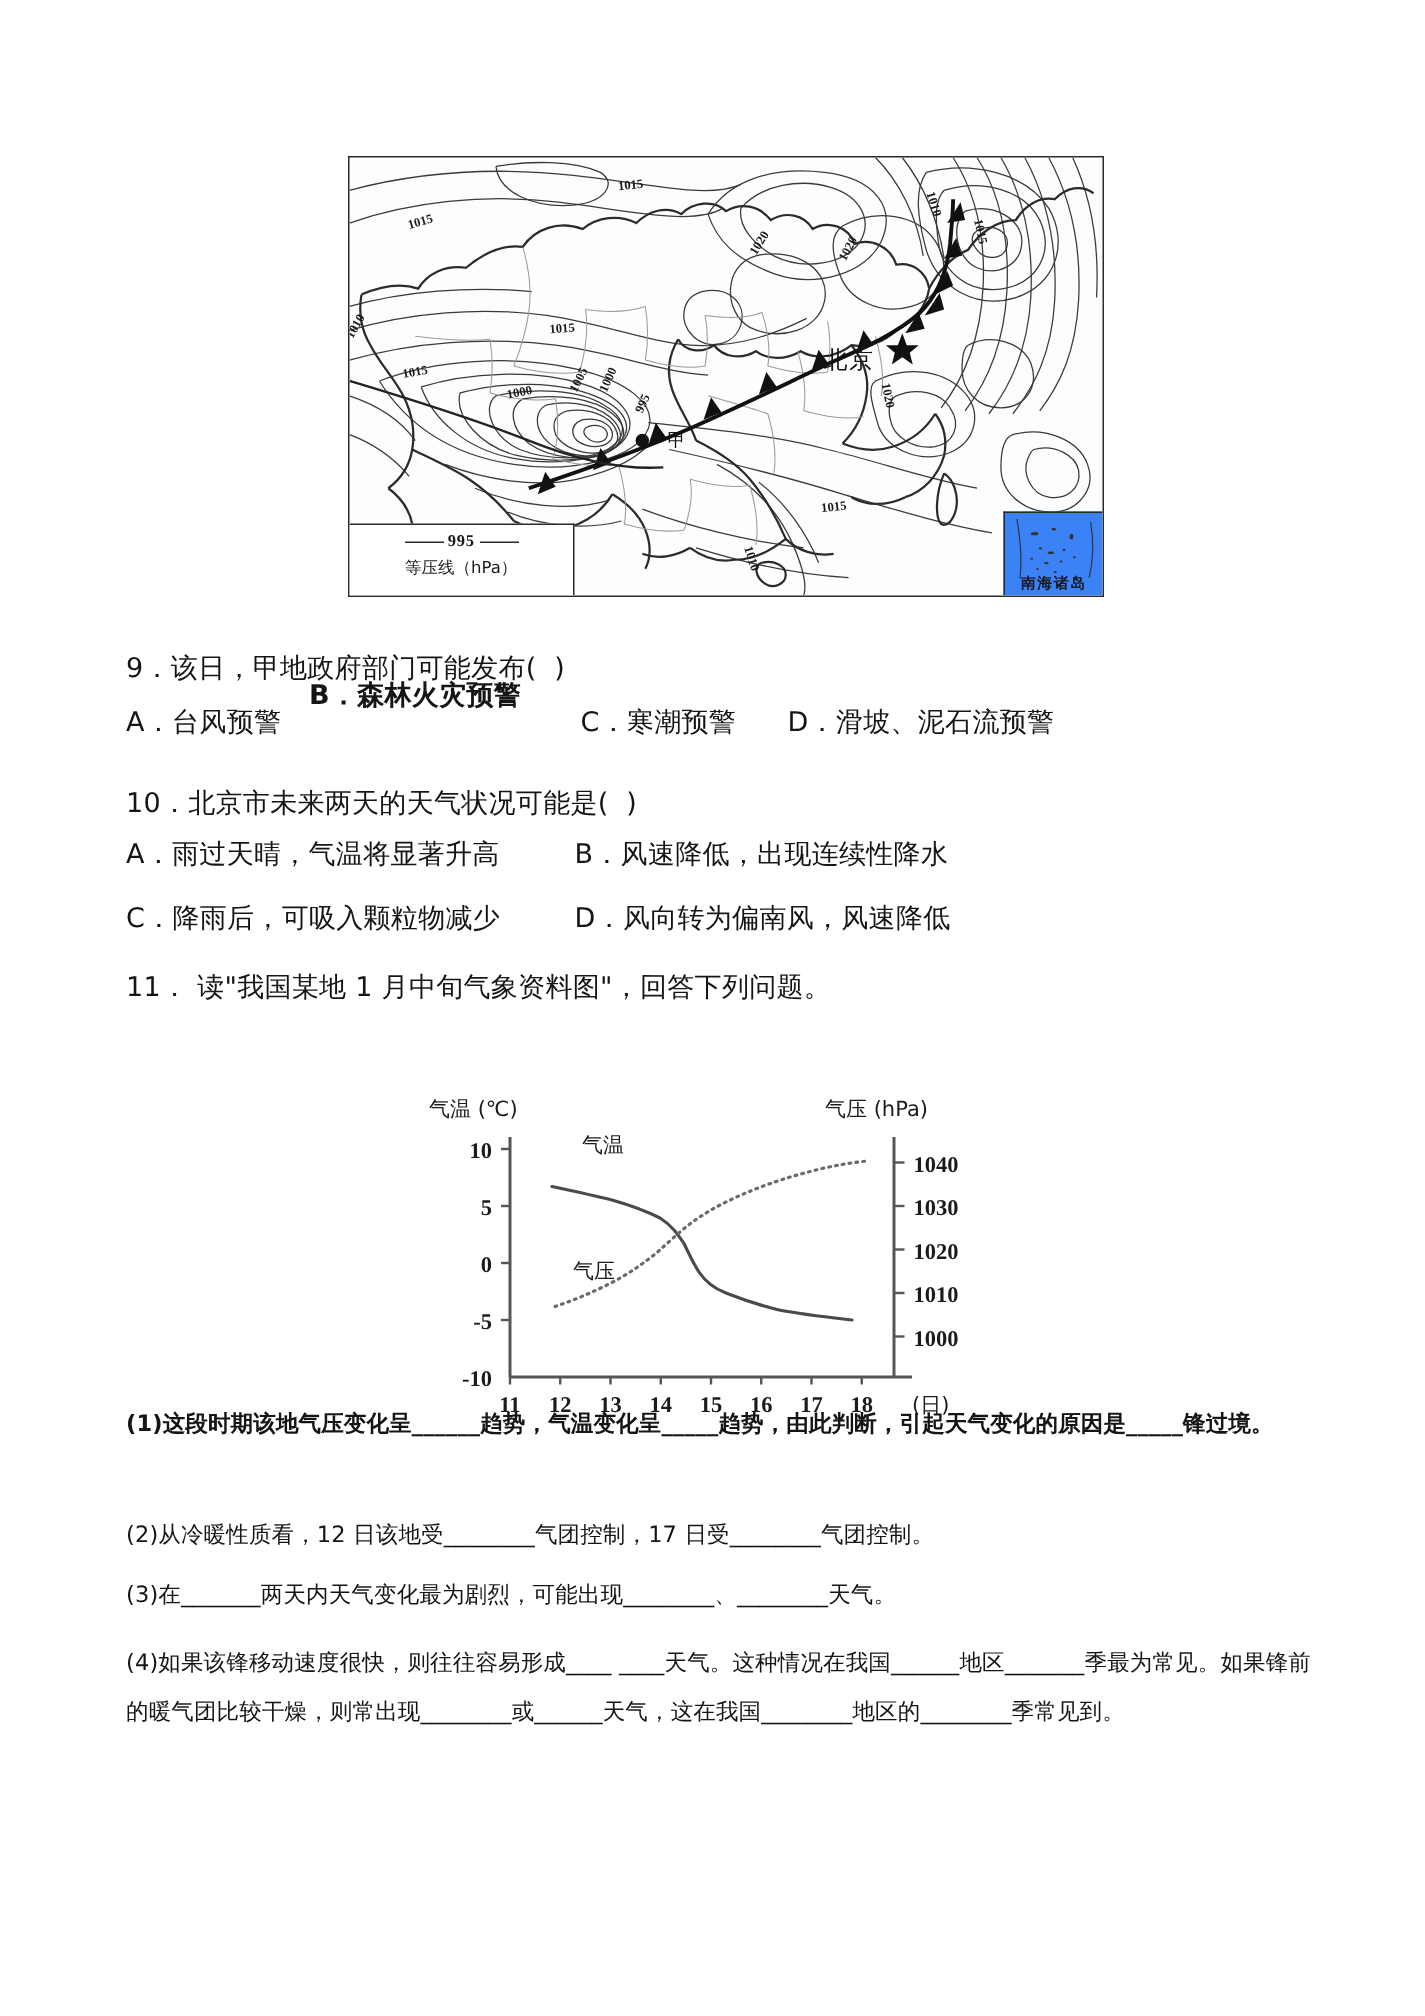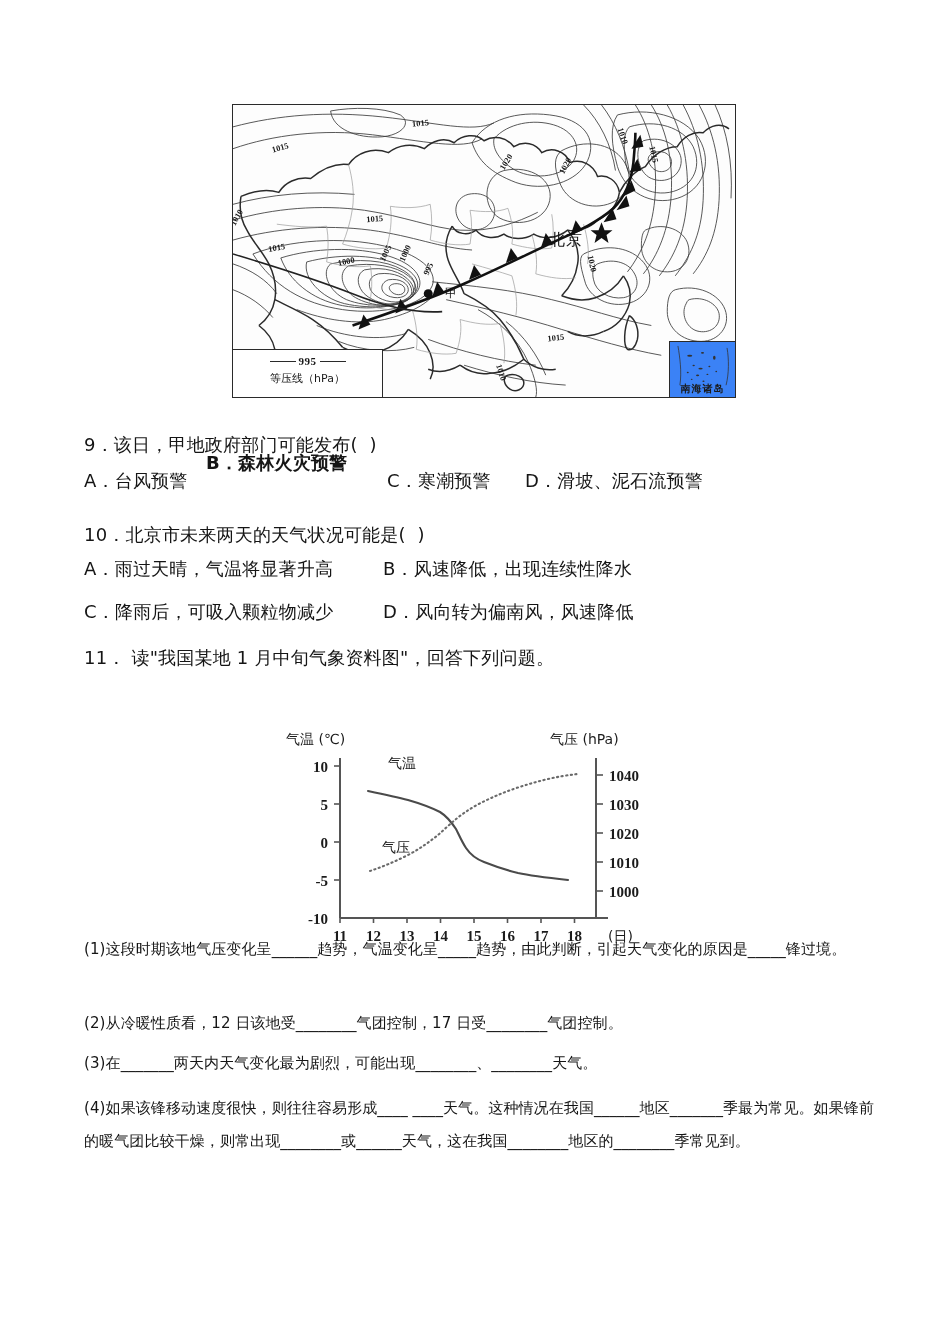--- a/index.html
+++ b/index.html
@@ -465,21 +465,21 @@
                C168,100 176,92 186,85
                C196,78 208,72 220,67
                C234,61 250,56 266,52
                C278,49 290,47 300,46"></path>
 
       <text class="serlbl" x="110" y="40">气温</text>
       <text class="serlbl" x="104" y="124">气压</text>
     </svg>
   </div>
 
-  <div class="body-para" style="top:933px;">(1)这段时期该地气压变化呈______趋势，气温变化呈_____趋势，由此判断，引起天气变化的原因是_____锋过境。</div>
+  <div class="body-para" style="top:933px;font-weight:bold;">(1)这段时期该地气压变化呈______趋势，气温变化呈_____趋势，由此判断，引起天气变化的原因是_____锋过境。</div>
 
   <div class="body-para" style="top:1007px;">(2)从冷暖性质看，12 日该地受________气团控制，17 日受________气团控制。</div>
 
   <div class="body-para" style="top:1047px;">(3)在_______两天内天气变化最为剧烈，可能出现________、________天气。</div>
 
   <div class="body-para" style="top:1092px;">(4)如果该锋移动速度很快，则往往容易形成____ ____天气。这种情况在我国______地区_______季最为常见。如果锋前的暖气团比较干燥，则常出现________或______天气，这在我国________地区的________季常见到。</div>
 
 </div>
 
 </body></html>

